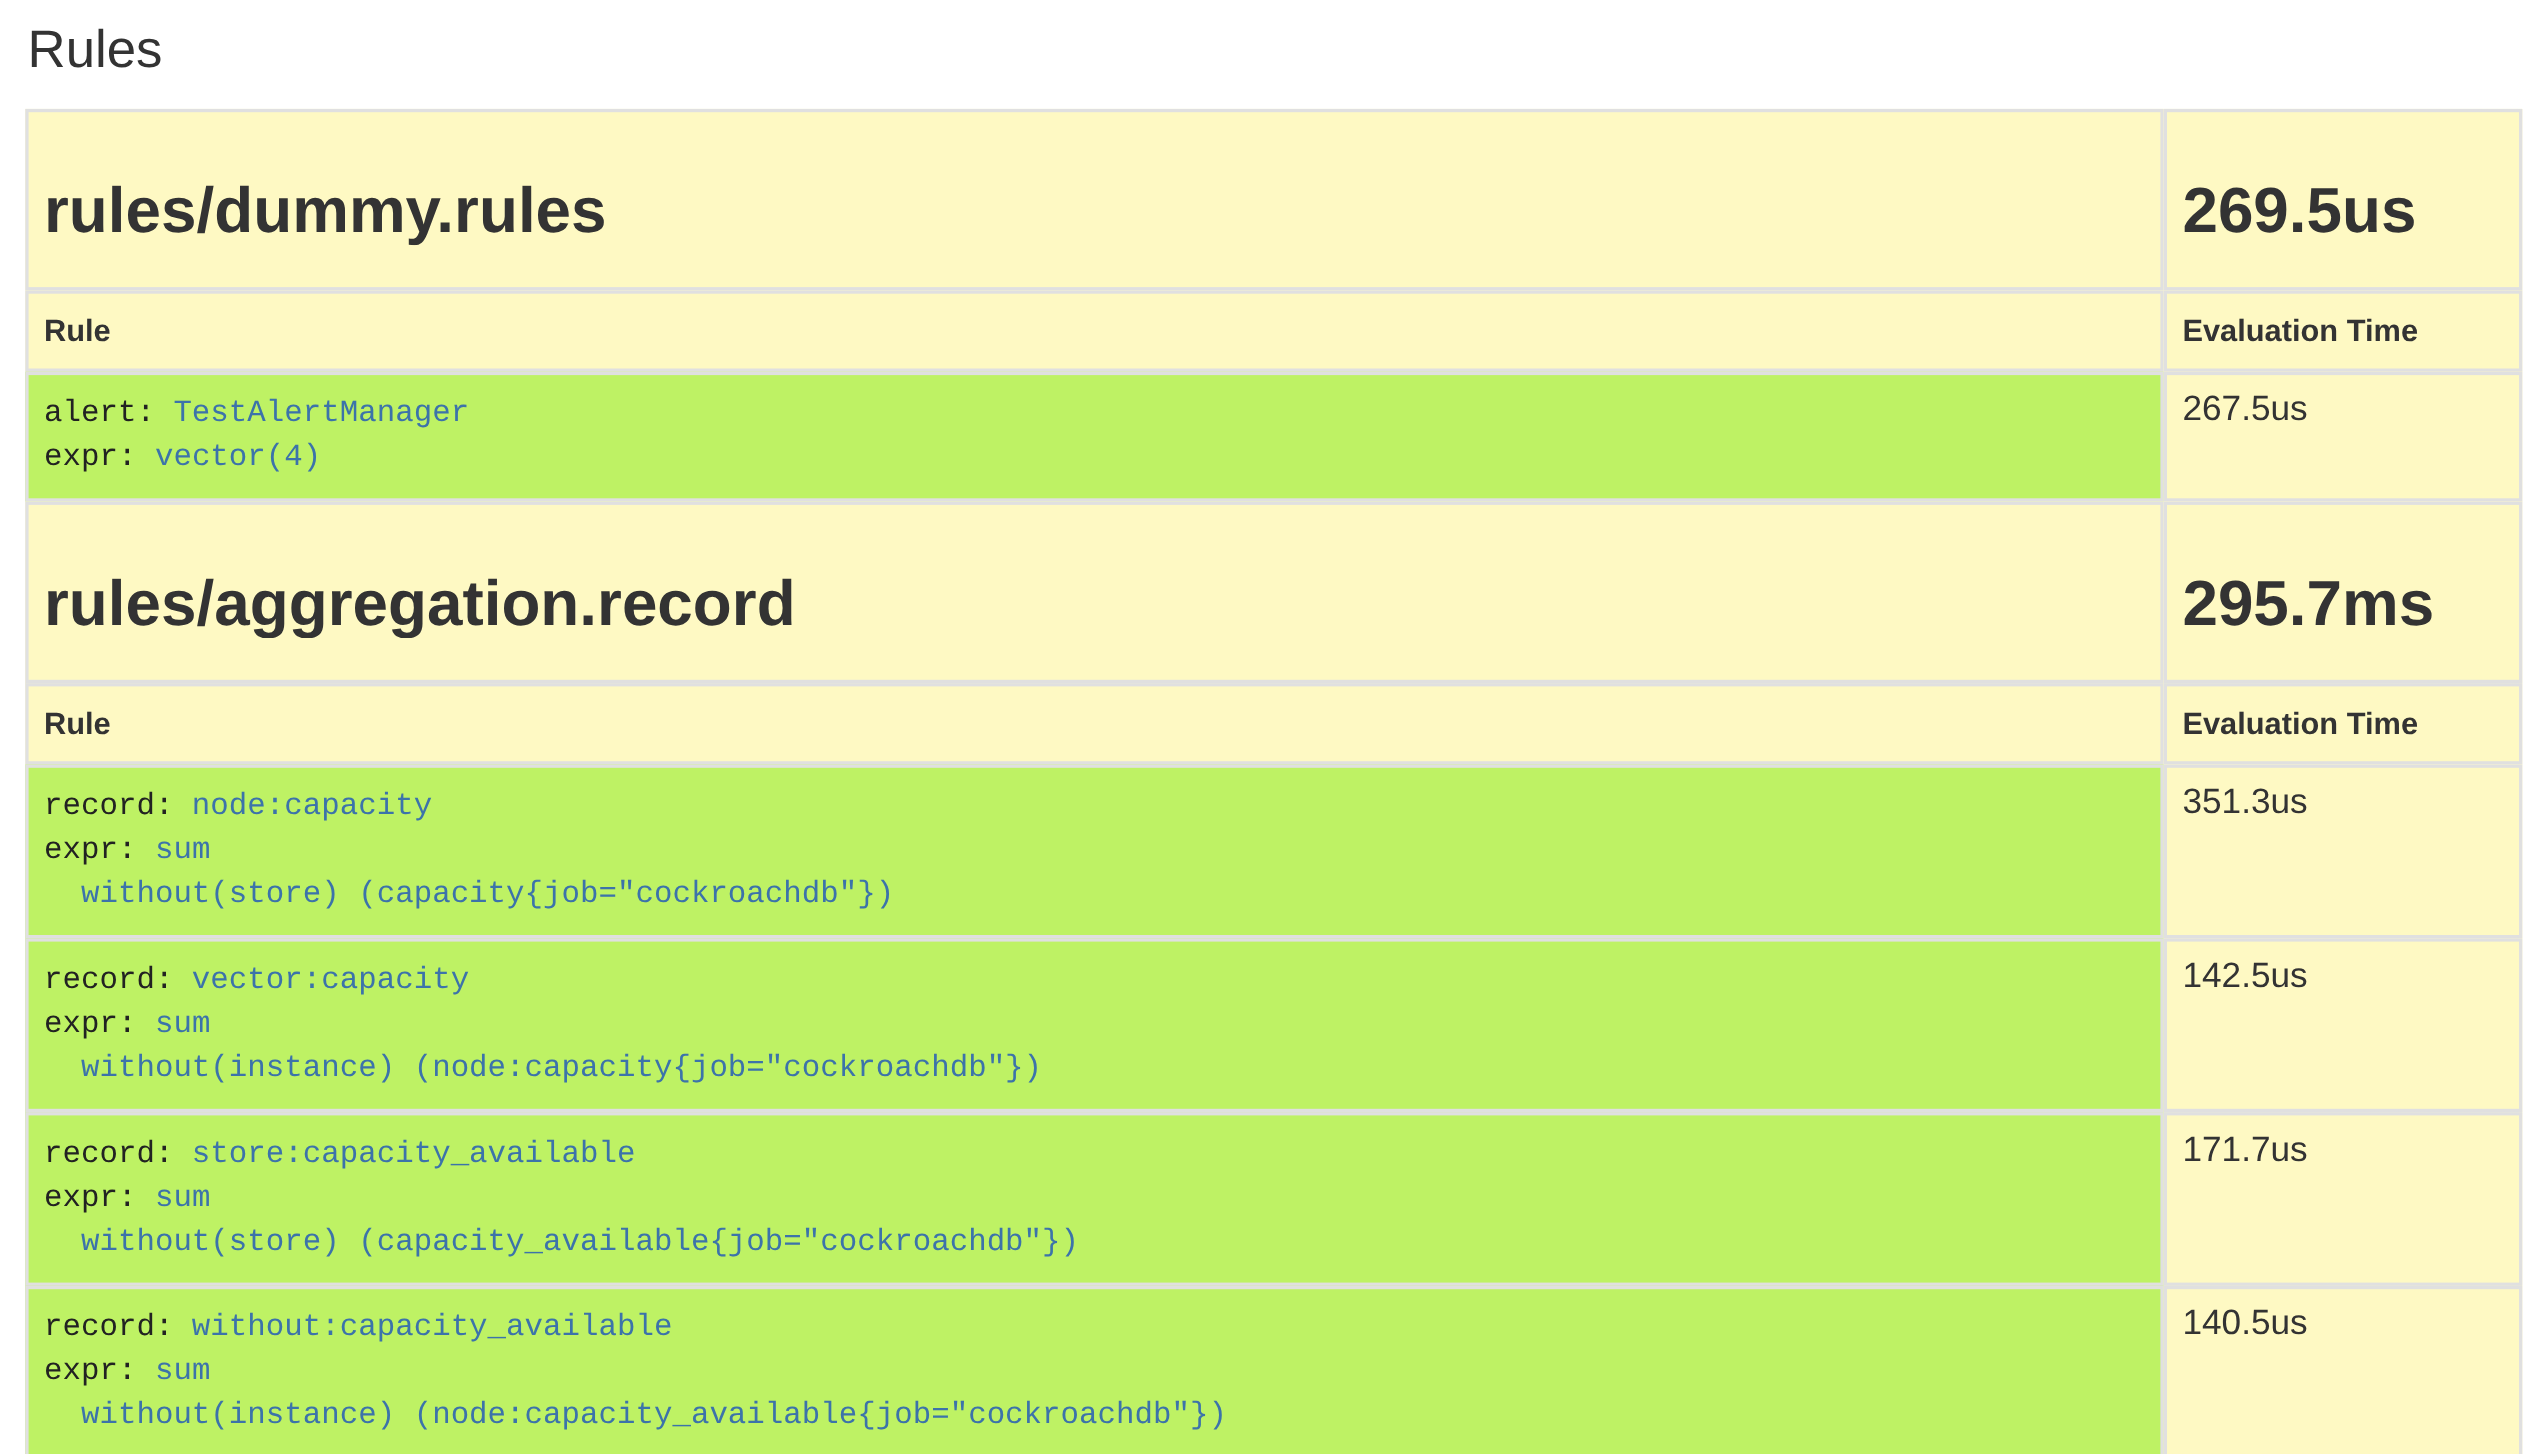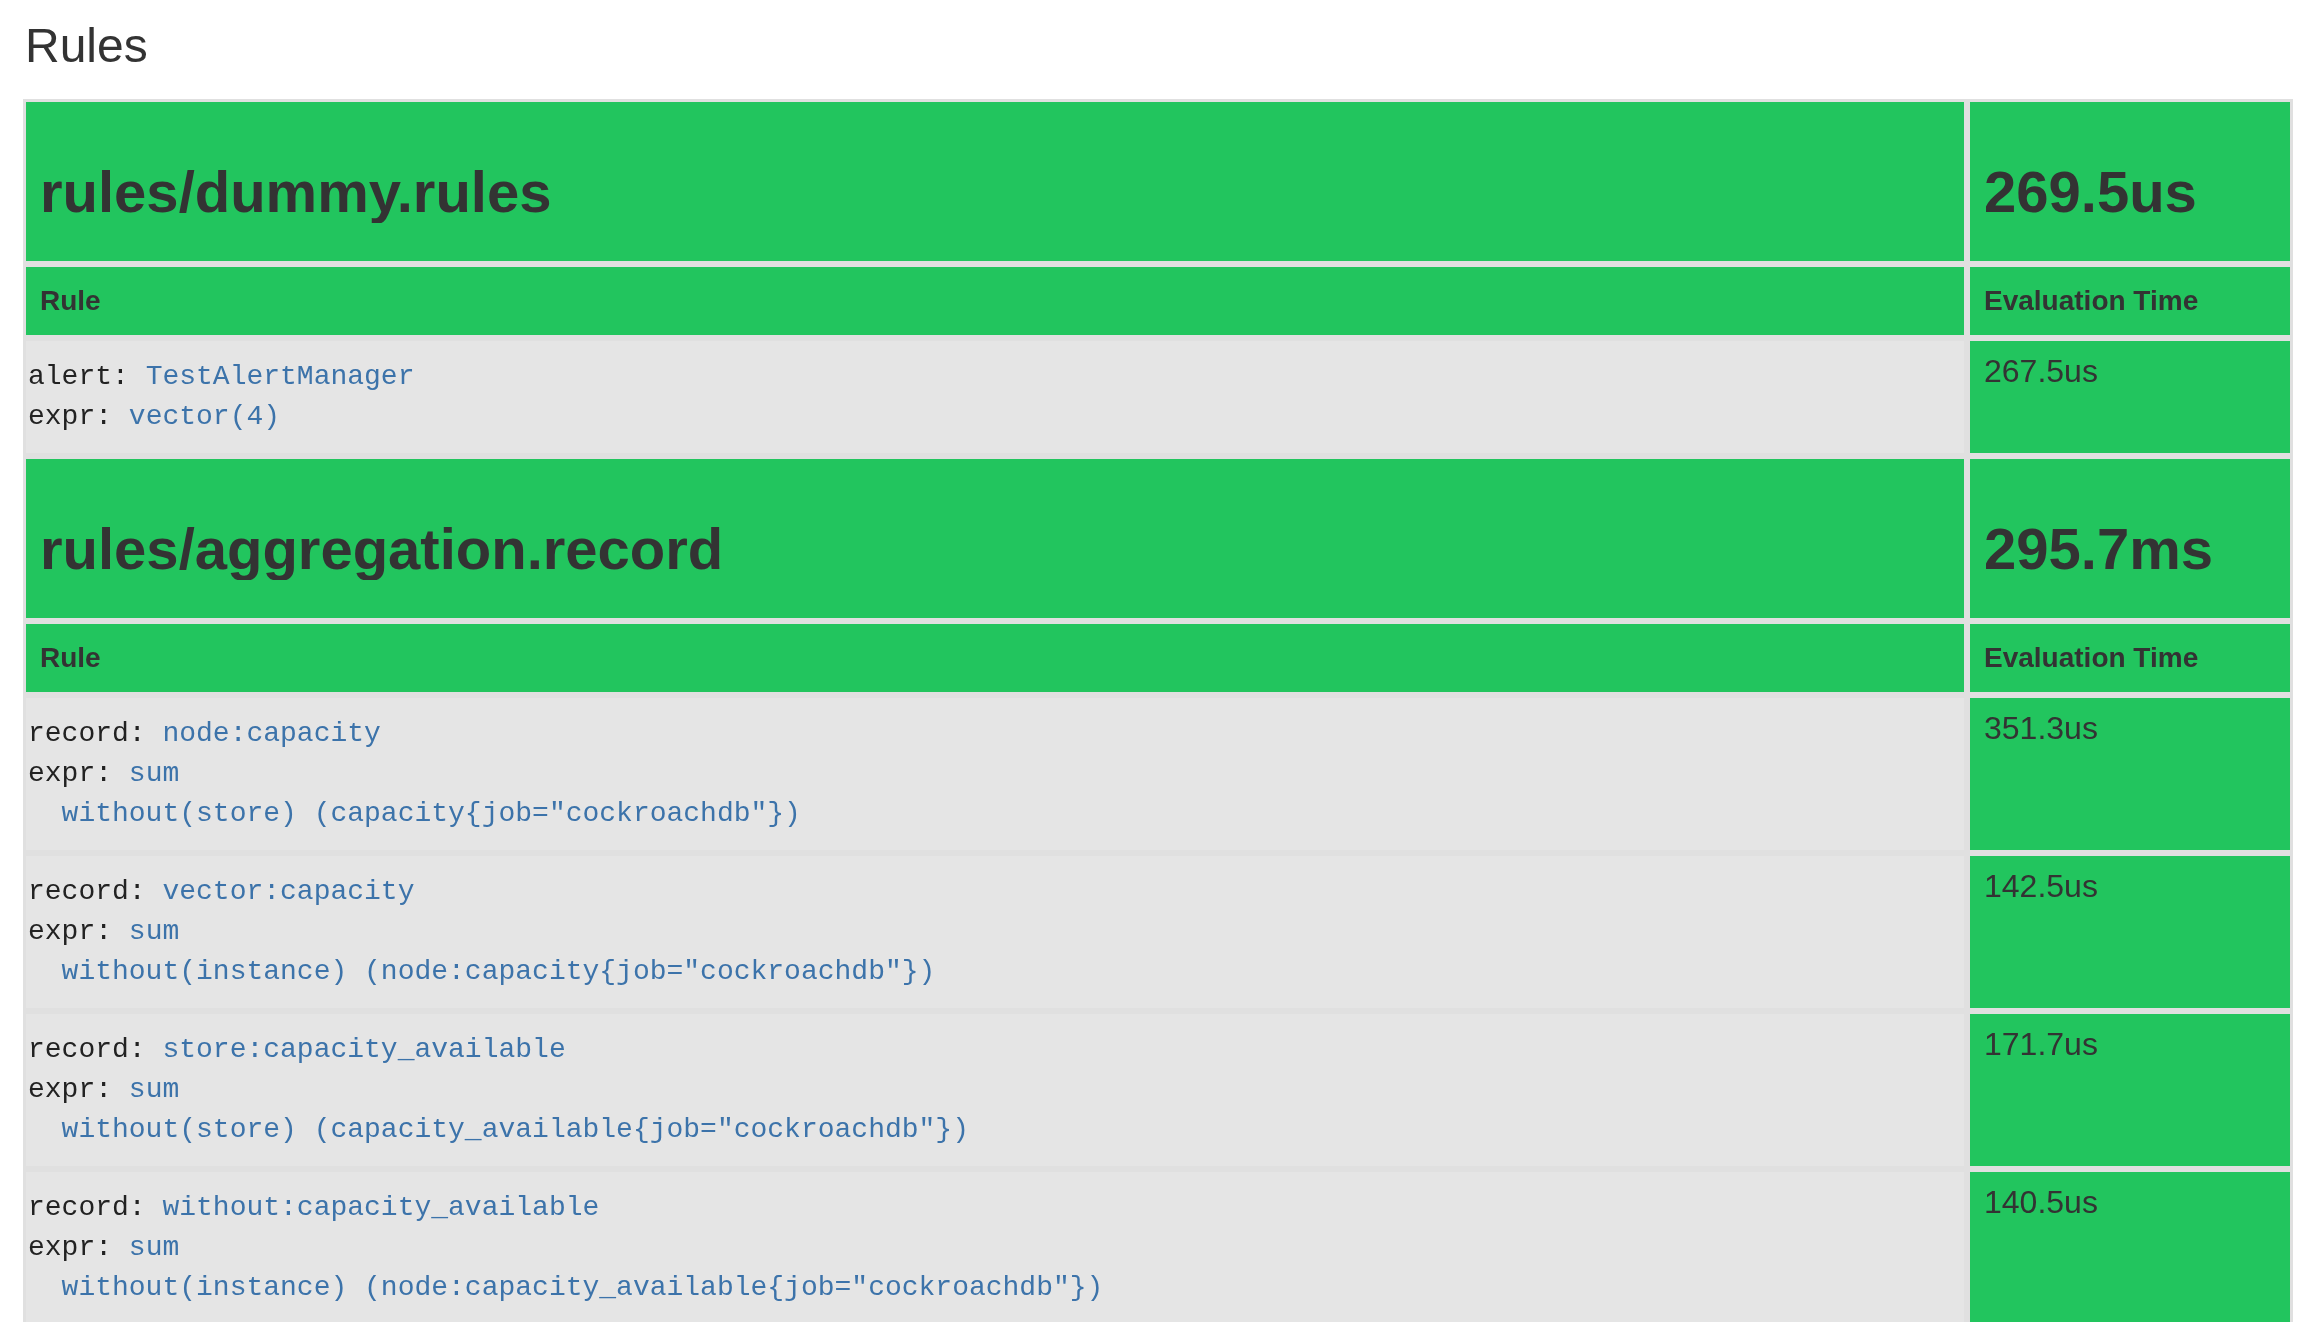--- a/index.html
+++ b/index.html
@@ -22,43 +22,43 @@
   table.group-table {
     width: 100%;
     border-collapse: separate;
     border-spacing: 0;
     table-layout: fixed;
   }
   col.col-eval { width: 326px; }
   td {
     border: 3px solid #e0e0e0;
     vertical-align: top;
-    background: #22c55e;
+    background: #fef9c3;
   }
   .group-cell { padding: 14px; }
   .group-name {
     font-size: 58px;
     font-weight: 700;
     line-height: 1.05;
     color: #333333;
     margin: 46px 0 24px 0;
     white-space: nowrap;
     overflow: hidden;
   }
   .colhead-cell {
     padding: 16px 14px;
     font-weight: 700;
     font-size: 28px;
     line-height: 36px;
     color: #333333;
     margin-left: 40px;
   }
   .rule-cell {
-    background: #e5e5e5;
-    padding: 16px 2px;
+    background: #bef264;
+    padding: 16px 14px;
   }
   .rule-cell pre {
     margin: 0;
     font-family: "Liberation Mono", monospace;
     font-size: 28px;
     line-height: 40px;
     color: #222222;
     white-space: pre;
   }
   .lnk {

